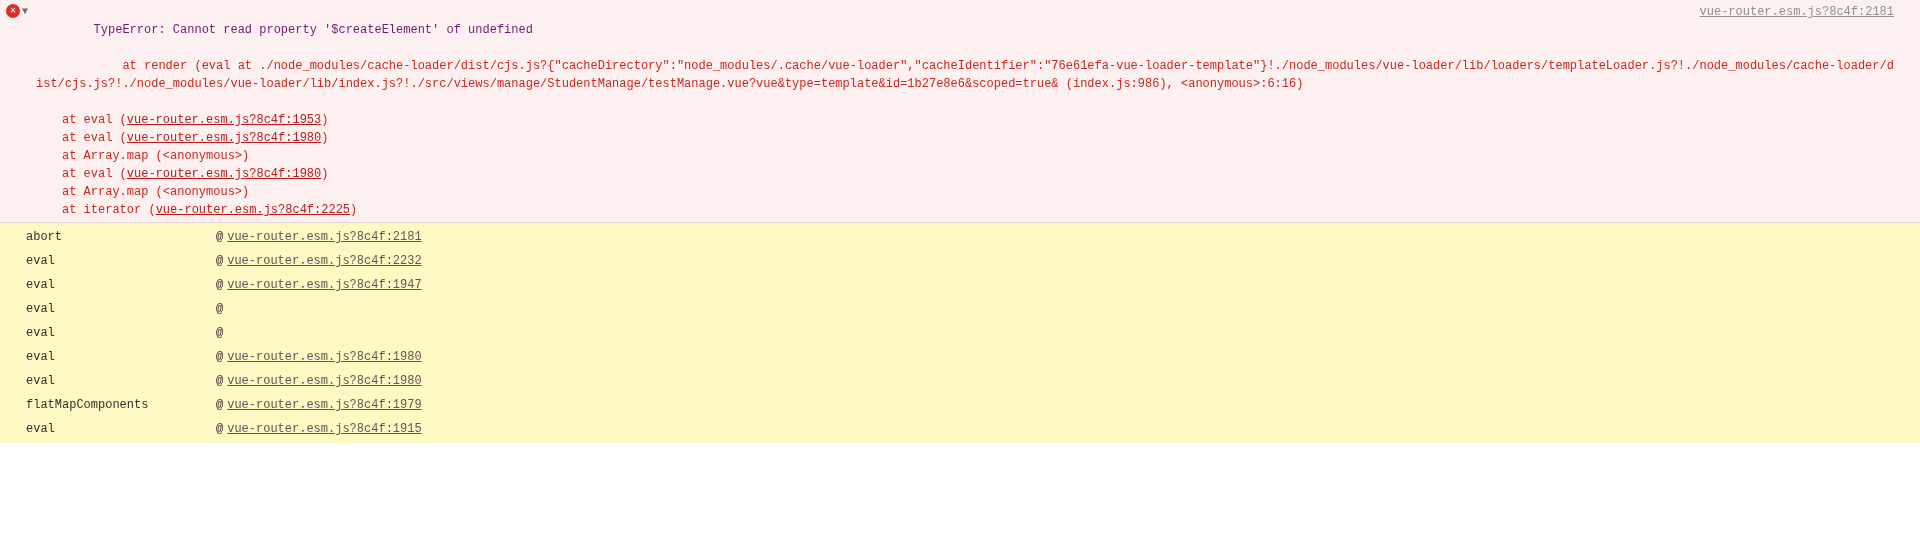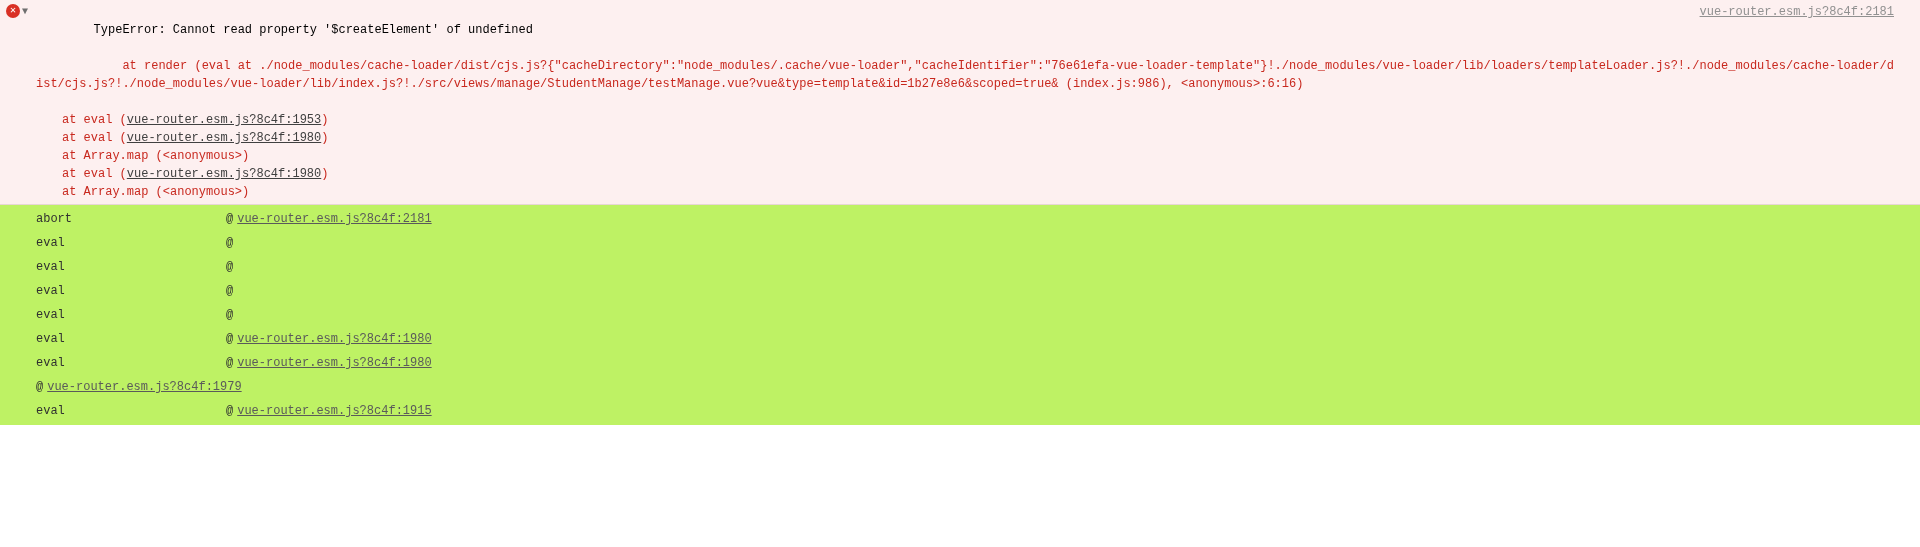--- a/index.html
+++ b/index.html
@@ -60,35 +60,35 @@
     text-decoration: underline;
     cursor: pointer;
   }
   .err-msg {
     white-space: pre-wrap;
     word-break: break-all;
     padding-left: 10px;
     text-indent: 0;
   }
   .err-title {
-    color: #000000;
+    color: #701a75;
   }
   .stack-line {
     padding-left: 36px;
     color: #c8281e;
   }
   .stack-line .ulink {
-    color: #404040;
+    color: #b91c1c;
     text-decoration: underline;
     cursor: pointer;
   }
   .trace-table {
-    background: #bef264;
+    background: #fef9c3;
     color: #303030;
-    padding: 2px 24px 2px 36px;
+    padding: 2px 24px 2px 26px;
   }
   .trace-row {
     display: flex;
     align-items: baseline;
     line-height: 24px;
   }
   .trace-fn {
     width: 190px;
     flex: 0 0 190px;
     color: #303030;
@@ -129,56 +129,60 @@
         <span class="err-title">TypeError: Cannot read property '$createElement' of undefined</span><br>
         <span><span>    at render (eval at ./node_modules/cache-loader/dist/cjs.js?{"cacheDirectory":"node_modules/.cache/vue-loader","cacheIdentifier":"76e61efa-vue-loader-template"}!./node_modules/vue-loader/lib/loaders/templateLoader.js?!./node_modules/cache-loader/dist/cjs.js?!./node_modules/vue-loader/lib/index.js?!./src/views/manage/StudentManage/testManage.vue?vue&amp;type=template&amp;id=1b27e8e6&amp;scoped=true&amp; (</span><span class="ulink">index.js:986</span><span>), &lt;anonymous&gt;:6:16)</span></span>
       </div>
 
       <div id="stack-lines">
           <div class="stack-line"><span>at eval (</span><span class="ulink">vue-router.esm.js?8c4f:1953</span><span>)</span></div>
           <div class="stack-line"><span>at eval (</span><span class="ulink">vue-router.esm.js?8c4f:1980</span><span>)</span></div>
           <div class="stack-line"><span>at Array.map (&lt;anonymous&gt;)</span></div>
           <div class="stack-line"><span>at eval (</span><span class="ulink">vue-router.esm.js?8c4f:1980</span><span>)</span></div>
           <div class="stack-line"><span>at Array.map (&lt;anonymous&gt;)</span></div>
+          <div class="stack-line"><span>at iterator (</span><span class="ulink">vue-router.esm.js?8c4f:2225</span><span>)</span></div>
         </div>
     </div>
 
     <div class="trace-table" id="trace-table">
         <div class="trace-row">
           <span class="trace-fn">abort</span>
           <span class="trace-at">@</span>
           <span class="trace-link">vue-router.esm.js?8c4f:2181</span>
         </div>
         <div class="trace-row">
           <span class="trace-fn">eval</span>
           <span class="trace-at">@</span>
+          <span class="trace-link">vue-router.esm.js?8c4f:2232</span>
         </div>
         <div class="trace-row">
           <span class="trace-fn">eval</span>
           <span class="trace-at">@</span>
+          <span class="trace-link">vue-router.esm.js?8c4f:1947</span>
         </div>
         <div class="trace-row">
           <span class="trace-fn">eval</span>
           <span class="trace-at">@</span>
         </div>
         <div class="trace-row">
           <span class="trace-fn">eval</span>
           <span class="trace-at">@</span>
         </div>
         <div class="trace-row">
           <span class="trace-fn">eval</span>
           <span class="trace-at">@</span>
           <span class="trace-link">vue-router.esm.js?8c4f:1980</span>
         </div>
         <div class="trace-row">
           <span class="trace-fn">eval</span>
           <span class="trace-at">@</span>
           <span class="trace-link">vue-router.esm.js?8c4f:1980</span>
         </div>
         <div class="trace-row">
+          <span class="trace-fn">flatMapComponents</span>
           <span class="trace-at">@</span>
           <span class="trace-link">vue-router.esm.js?8c4f:1979</span>
         </div>
         <div class="trace-row">
           <span class="trace-fn">eval</span>
           <span class="trace-at">@</span>
           <span class="trace-link">vue-router.esm.js?8c4f:1915</span>
         </div>
       </div>
 

